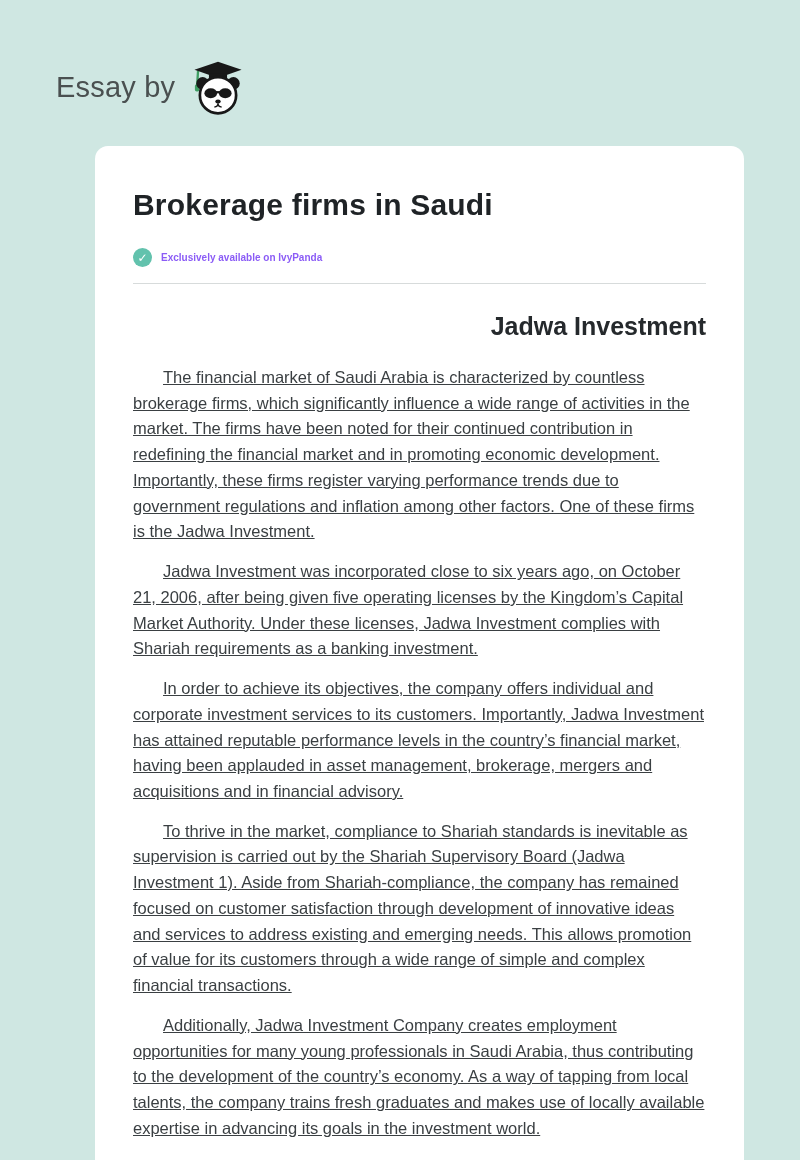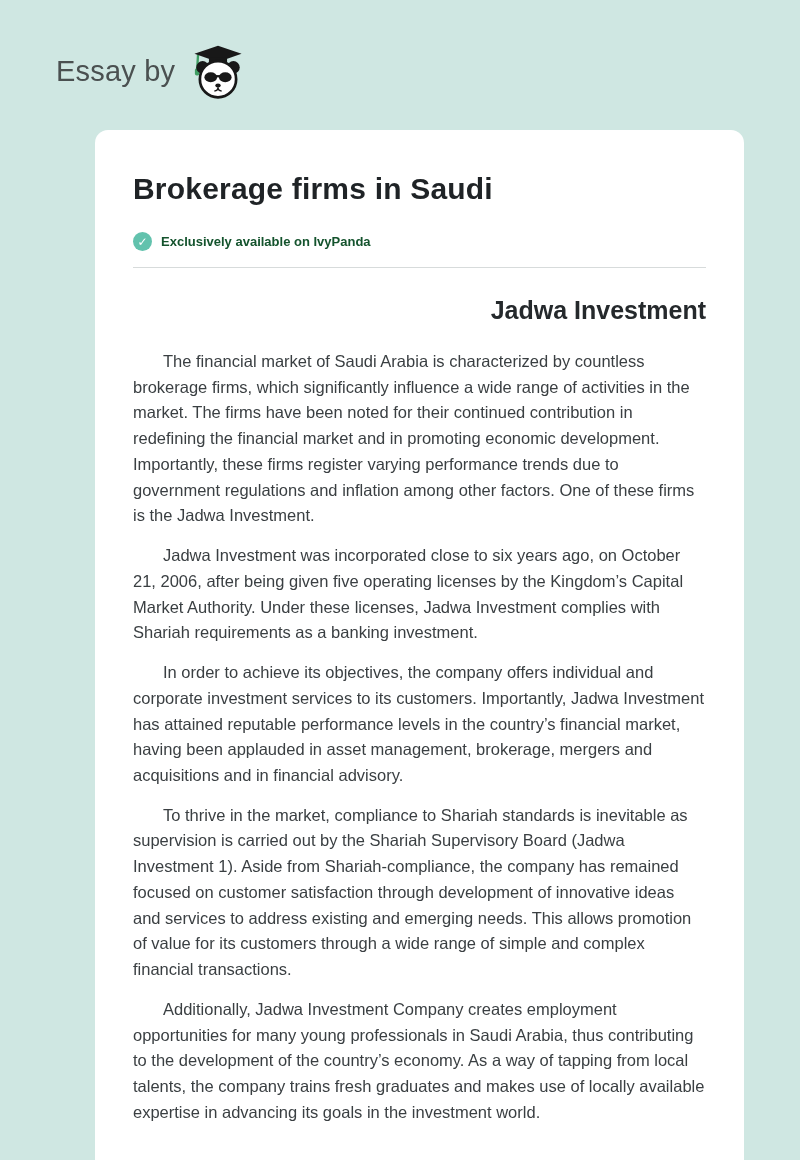--- a/index.html
+++ b/index.html
@@ -9,21 +9,21 @@
     height: 1160px;
     overflow: hidden;
     font-family: "Liberation Sans", "DejaVu Sans", sans-serif;
     background: #cfe7e2;
   }
 
   .page {
     width: 800px;
     height: 1160px;
     background: #cfe7e2;
-    padding: 0 56px;
+    padding: 16px 56px;
   }
 
   
   .header {
     display: flex;
     align-items: center;
     padding: 42px 0 30px 0;
     gap: 14px;
   }
 
@@ -89,23 +89,23 @@
     color: #ffffff;
     font-size: 12px;
     font-weight: 700;
     display: flex;
     align-items: center;
     justify-content: center;
     flex-shrink: 0;
   }
 
   .exclusive-text {
-    font-size: 13px;
+    font-size: 10px;
     font-weight: 700;
-    color: #14532d;
+    color: #8b5cf6;
   }
 
   .divider {
     border: none;
     border-top: 1px solid #d7dbdb;
     margin: 0 0 28px 0;
   }
 
   .section-heading {
     font-size: 25px;
@@ -114,20 +114,21 @@
     margin-bottom: 24px;
     text-align: right;
   }
 
   .essay-body p {
     font-size: 16.5px;
     line-height: 1.56;
     color: #3a3f42;
     text-indent: 30px;
     margin-bottom: 14px;
+    text-decoration: underline;
   }
 
   .essay-body p:last-child { margin-bottom: 0; }
 </style>
 </head>
 <body>
 
 <div class="page">
 
   <div class="header">

